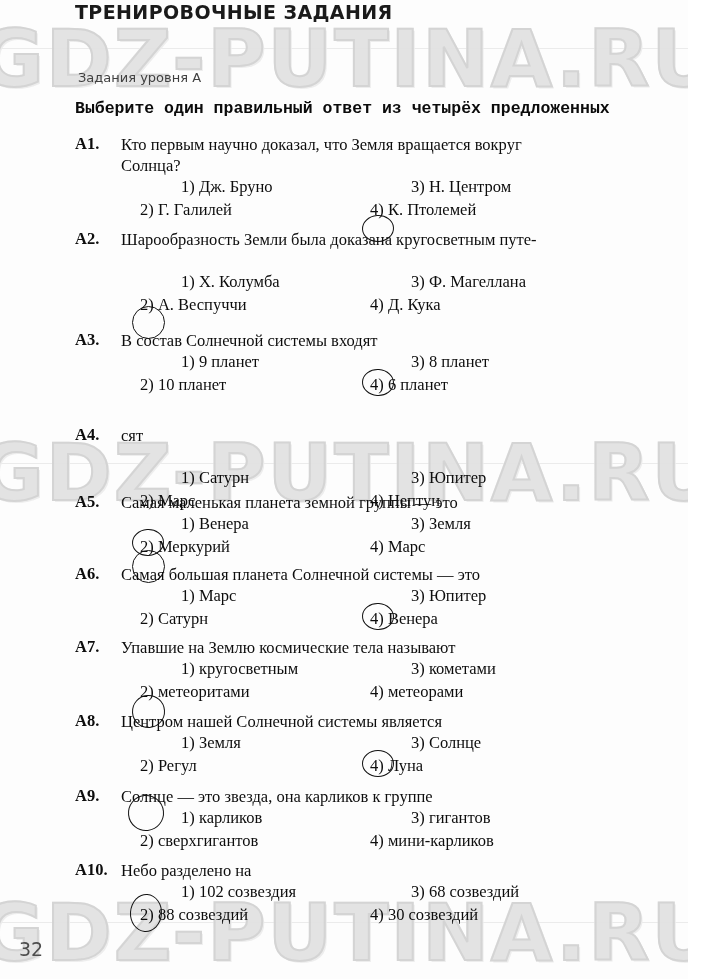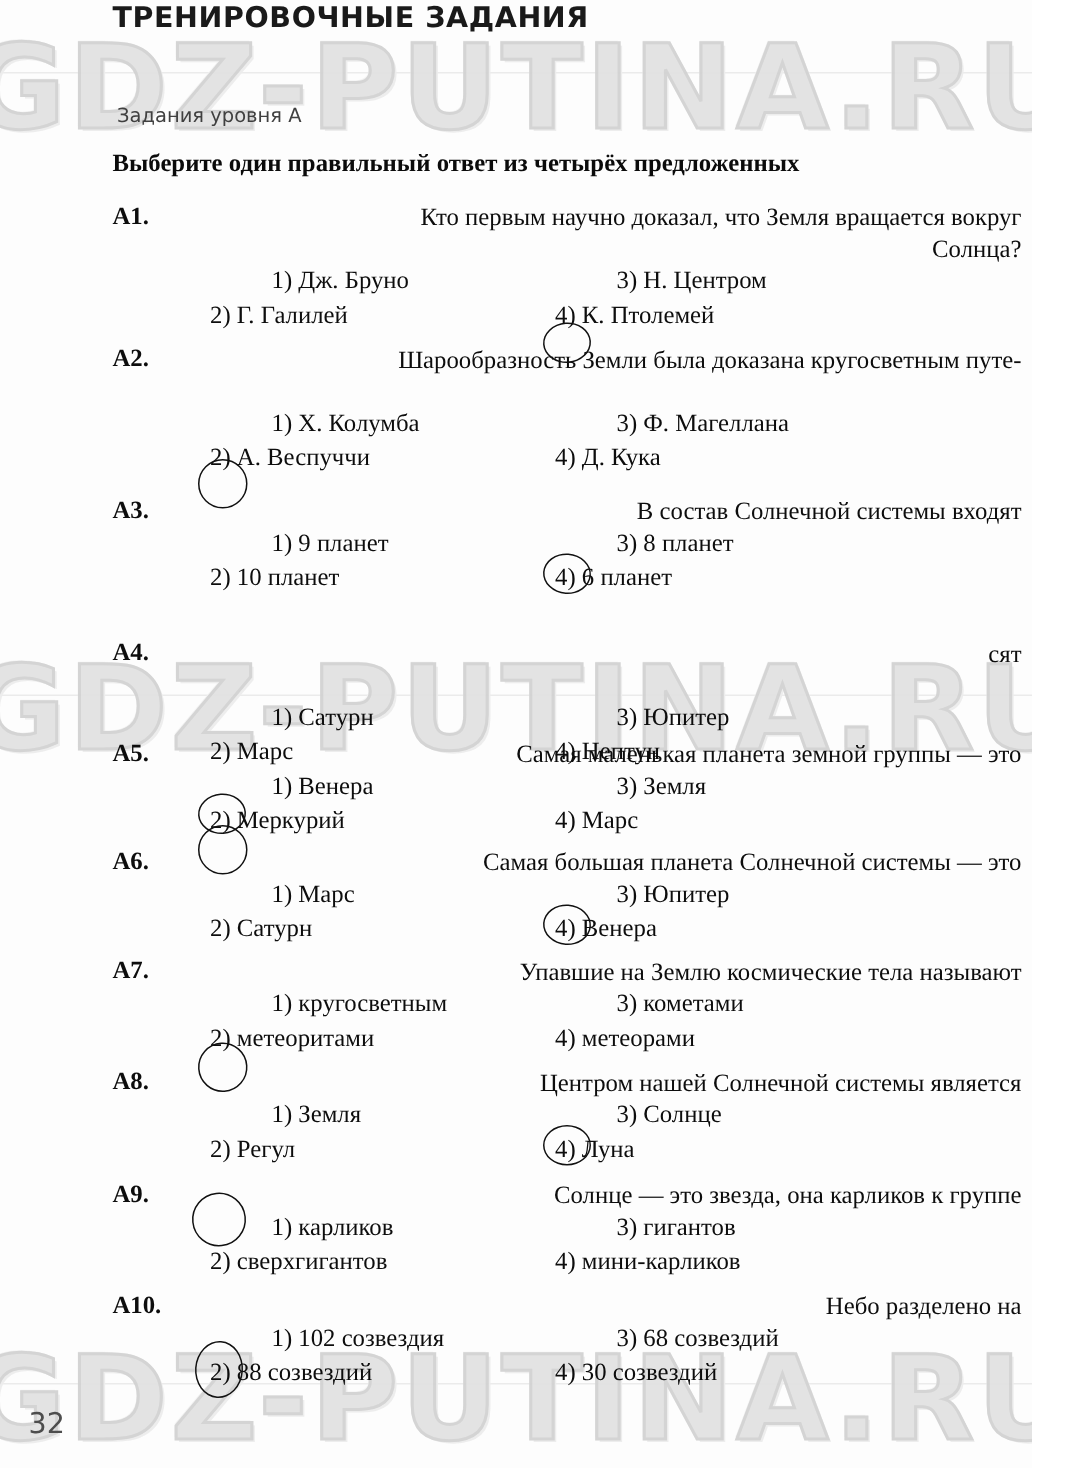--- a/index.html
+++ b/index.html
@@ -99,21 +99,21 @@
     top: 70px;
     font-family: "DejaVu Sans", "Liberation Sans", sans-serif;
     font-size: 13px;
     color: #404040;
   }
 
   .instruction {
     position: absolute;
     left: 75px;
     top: 99px;
-    font-family: Liberation Serif, serif;
+    font-family: Liberation Mono, monospace;
     font-weight: 700;
     font-size: 16.5px;
     color: #0b0b0b;
   }
 
   
   .question {
     position: absolute;
     left: 0;
     width: 727px;
@@ -126,21 +126,20 @@
     font-size: 16.5px;
     font-family: "Liberation Serif", "DejaVu Serif", serif;
   }
   .q-stem {
     position: absolute;
     left: 121px;
     top: 0;
     width: 560px;
     font-size: 16.5px;
     line-height: 21px;
-    text-align: right;
   }
   .q-stem .cont {
     display: block;
   }
 
   .options {
     position: absolute;
     left: 0;
     width: 727px;
   }

